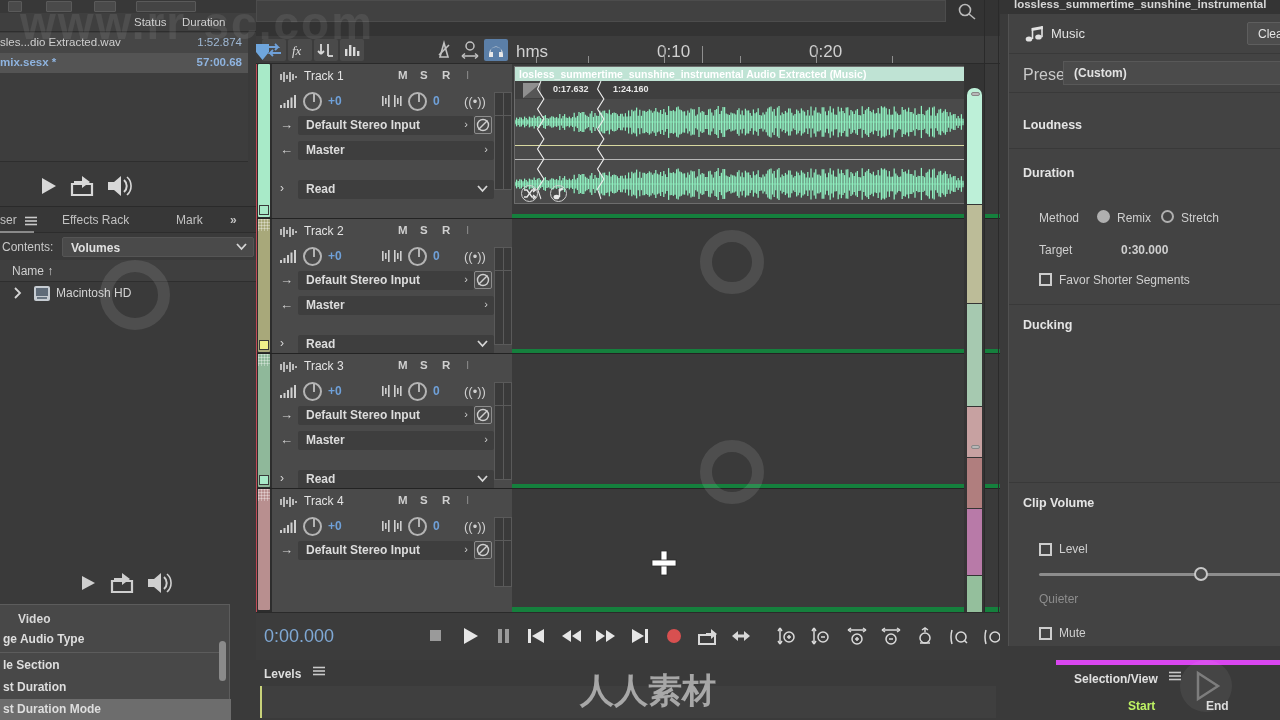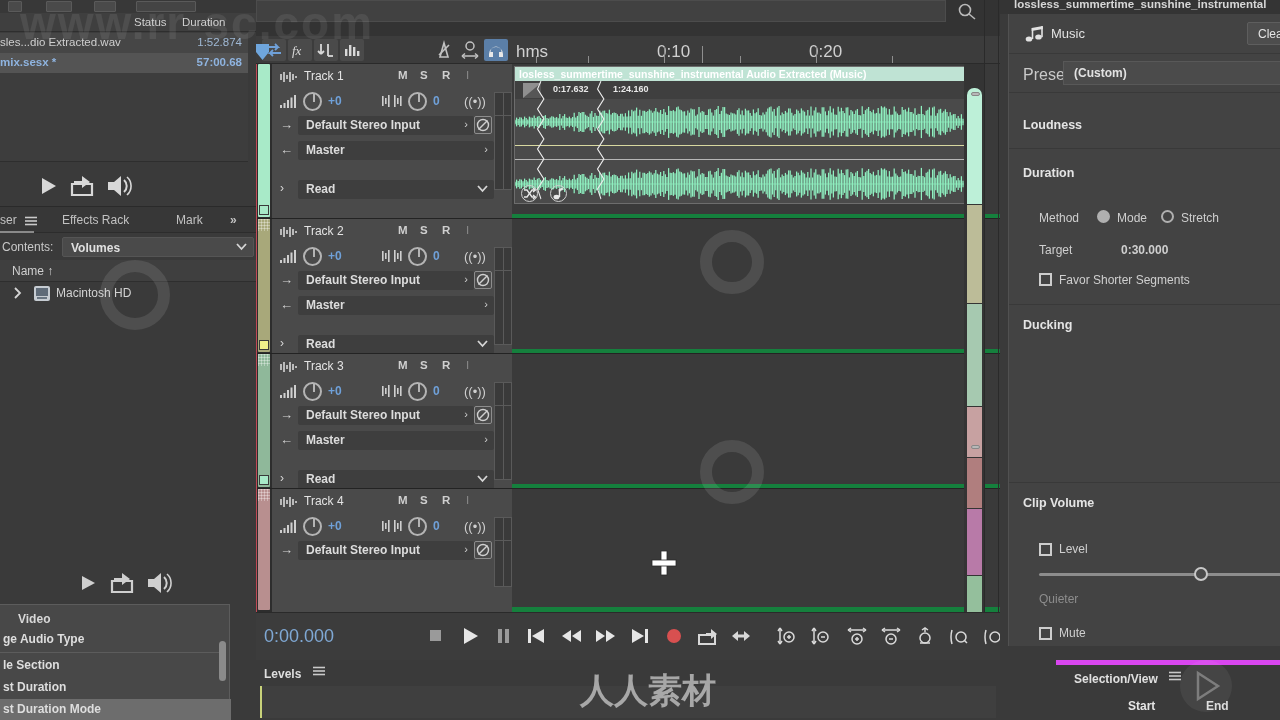--- a/index.html
+++ b/index.html
@@ -185,21 +185,21 @@
   .radio.sel { background: #b0b0b0; }
   .checkbox { position: absolute; width: 13px; height: 13px; border: 2px solid #cdcdcd; background: transparent; }
 
   #slider-track { position: absolute; left: 30px; top: 559px; width: 272px; height: 3px; background: #8d8d8d; border-radius: 2px; }
   #slider-knob { position: absolute; left: 185px; top: 553px; width: 14px; height: 14px; border: 2px solid #c8c8c8; border-radius: 50%; background: #4b4b4b; }
 
   
   #selview { position: absolute; left: 56px; top: 660px; width: 224px; height: 60px; background: #3a3a3a; border-top: 5px solid #d946ef; }
   #selview-title { position: absolute; left: 18px; top: 7px; font-size: 12px; font-weight: bold; color: #e0e0e0; }
   #selview-menu { position: absolute; left: 112px; top: 6px; }
-  #selview-start { position: absolute; left: 72px; top: 34px; font-size: 12px; font-weight: bold; color: #e5e5e5; }
+  #selview-start { position: absolute; left: 72px; top: 34px; font-size: 12px; font-weight: bold; color: #bef264; }
   #selview-end { position: absolute; left: 150px; top: 34px; font-size: 12px; font-weight: bold; color: #dcdcdc; }
   #play-ghost { position: absolute; left: 180px; top: 660px; width: 52px; height: 52px; border-radius: 50%; background: rgba(255,255,255,0.06); }
 
   
   .wm { position: absolute; color: rgba(255,255,255,0.08); font-weight: bold; pointer-events: none; user-select: none; }
   #wm-top { left: 20px; top: -4px; font-size: 46px; letter-spacing: 2px; }
   #wm-logo { left: 540px; top: 664px; }
   #wm-cn { left: 580px; top: 668px; font-size: 34px; color: rgba(255,255,255,0.55); }
   .wm-circ { position: absolute; border-radius: 50%; border: 12px solid rgba(255,255,255,0.10); }
 
@@ -1538,21 +1538,21 @@
         </div>
       </div>
 
       <div class="sect-title" style="top:104px;">Loudness</div>
       <div class="sect-div" style="top:134px;"></div>
 
       <div class="sect-title" style="top:152px;">Duration</div>
 
       <div class="form-label" style="left:30px;top:197px;">Method</div>
       <div class="radio sel" style="left:88px;top:196px;"></div>
-      <div class="form-label" style="left:108px;top:197px;">Mode</div>
+      <div class="form-label" style="left:108px;top:197px;">Remix</div>
       <div class="radio" style="left:152px;top:196px;"></div>
       <div class="form-label" style="left:172px;top:197px;">Stretch</div>
 
       <div class="form-label" style="left:30px;top:229px;">Target</div>
       <div class="form-label blue bold" style="left:112px;top:229px;">0:30.000</div>
 
       <div class="checkbox" style="left:30px;top:259px;"></div>
       <div class="form-label" style="left:50px;top:259px;">Favor Shorter Segments</div>
 
       <div class="sect-div" style="top:290px;"></div>

